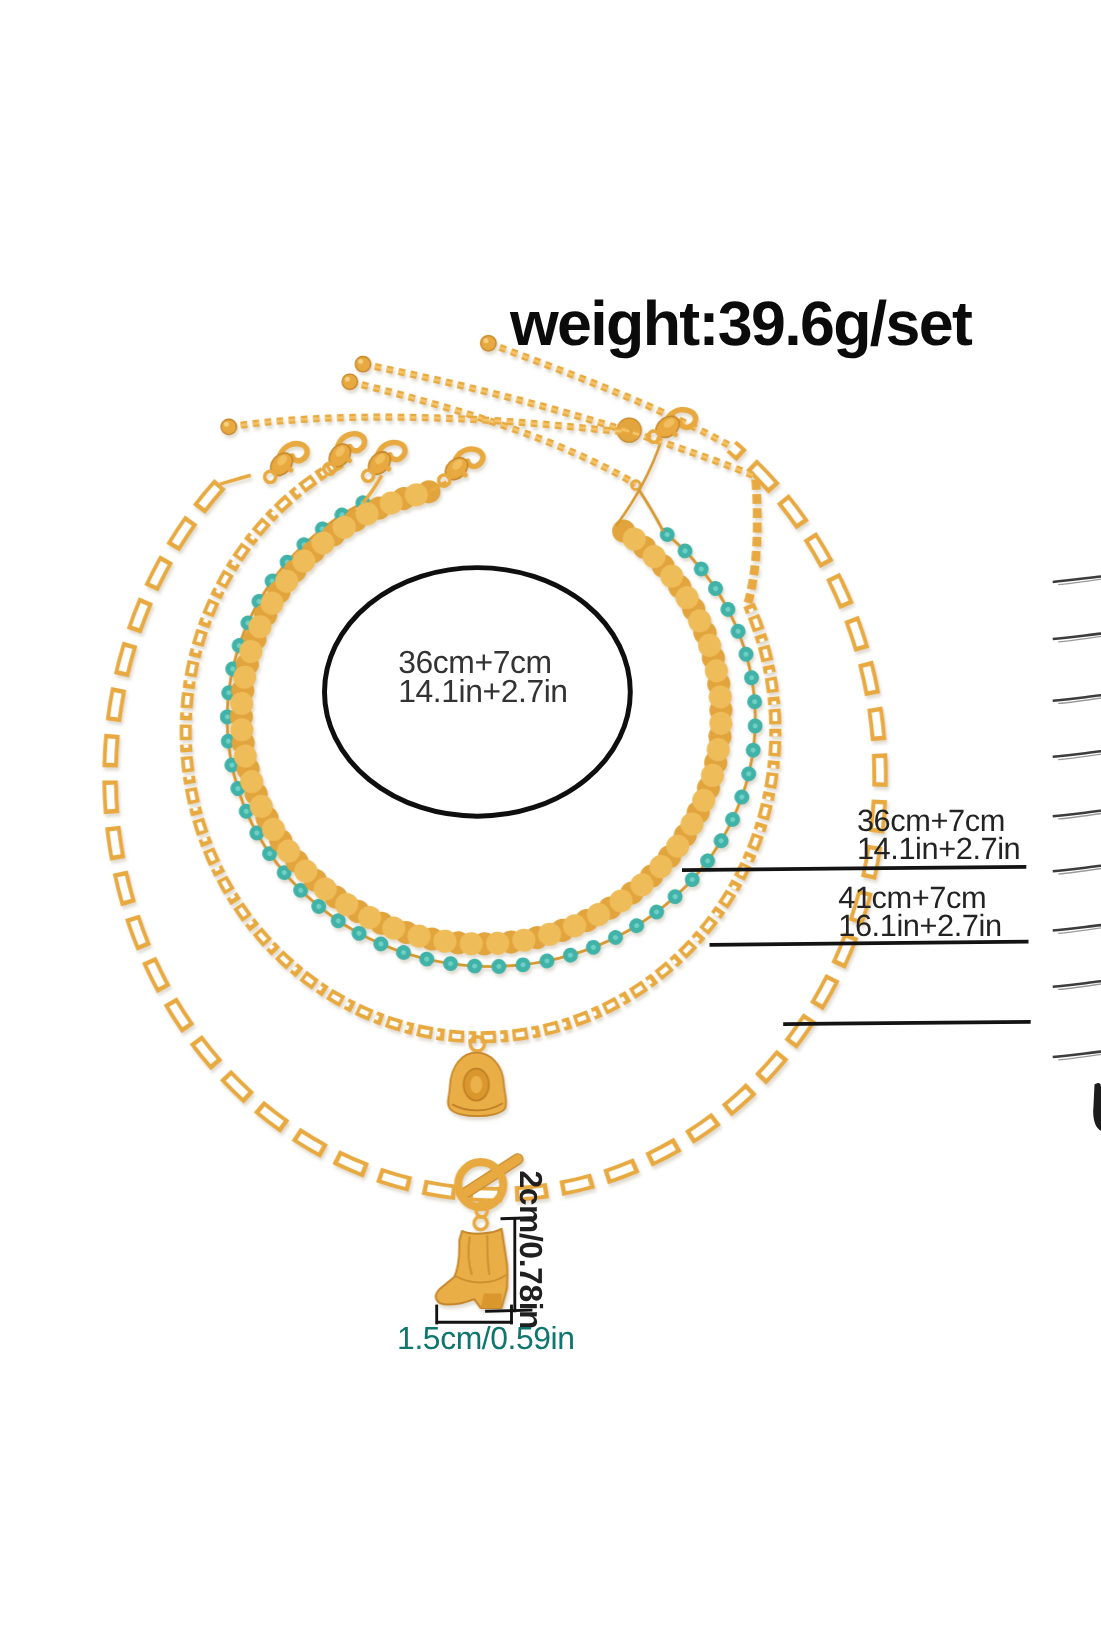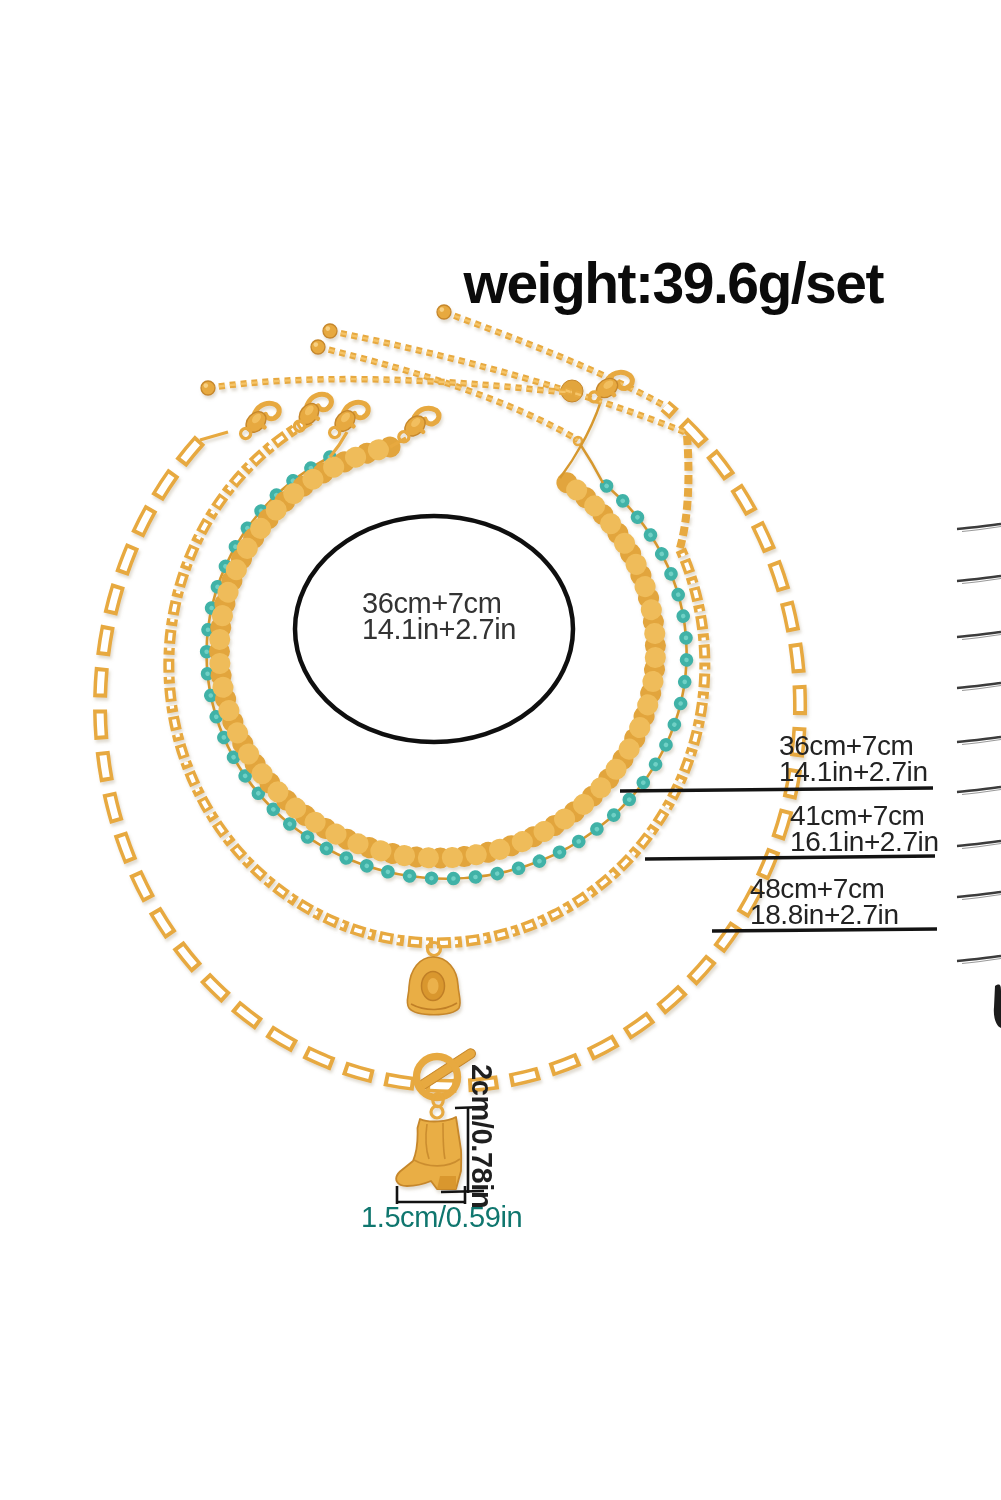--- a/index.html
+++ b/index.html
@@ -7,32 +7,32 @@
     position:relative;
     width:1001px;height:1500px;
     background:#ffffff;
     overflow:hidden;
     font-family:"Liberation Sans", sans-serif;
     color:#1c1c1c;
   }
   .art{position:absolute;left:0;top:0;}
   .txt{position:absolute;white-space:nowrap;}
   .weight-block{
-    top:252px;right:118px;
+    top:264px;right:118px;
     text-align:left;
     font-size:57px;font-weight:700;line-height:63px;
     letter-spacing:-1.5px;color:#0b0b0b;
   }
   .size-label{
     font-size:28px;font-weight:400;line-height:26px;
     letter-spacing:-0.4px;color:#232323;
   }
   .oval-label{left:362px;top:590px;font-size:29px;color:#333333;}
   .lbl-1{left:779px;top:733px;}
-  .lbl-2{left:790px;top:803px;}
+  .lbl-2{left:762px;top:803px;}
   .lbl-3{left:750px;top:876px;}
   .dim-width{left:361px;top:1204px;font-size:29px;color:#0f766e;}
   .dim-height{
     left:469px;top:1064px;
     writing-mode:vertical-rl;
     font-size:29px;font-weight:700;letter-spacing:-0.4px;color:#1f1f1f;
   }
 </style>
 </head>
 <body>
@@ -192,22 +192,18 @@
   <div class="txt size-label lbl-1">
     <div>36cm+7cm</div>
     <div>14.1in+2.7in</div>
   </div>
 
   <div class="txt size-label lbl-2">
     <div>41cm+7cm</div>
     <div>16.1in+2.7in</div>
   </div>
 
-  <div class="txt size-label lbl-3">
-    <div>48cm+7cm</div>
-    <div>18.8in+2.7in</div>
-  </div>
 
   <div class="txt size-label dim-height">2cm/0.78in</div>
 
   <div class="txt size-label dim-width">1.5cm/0.59in</div>
 
 </div>
 
 </body></html>

